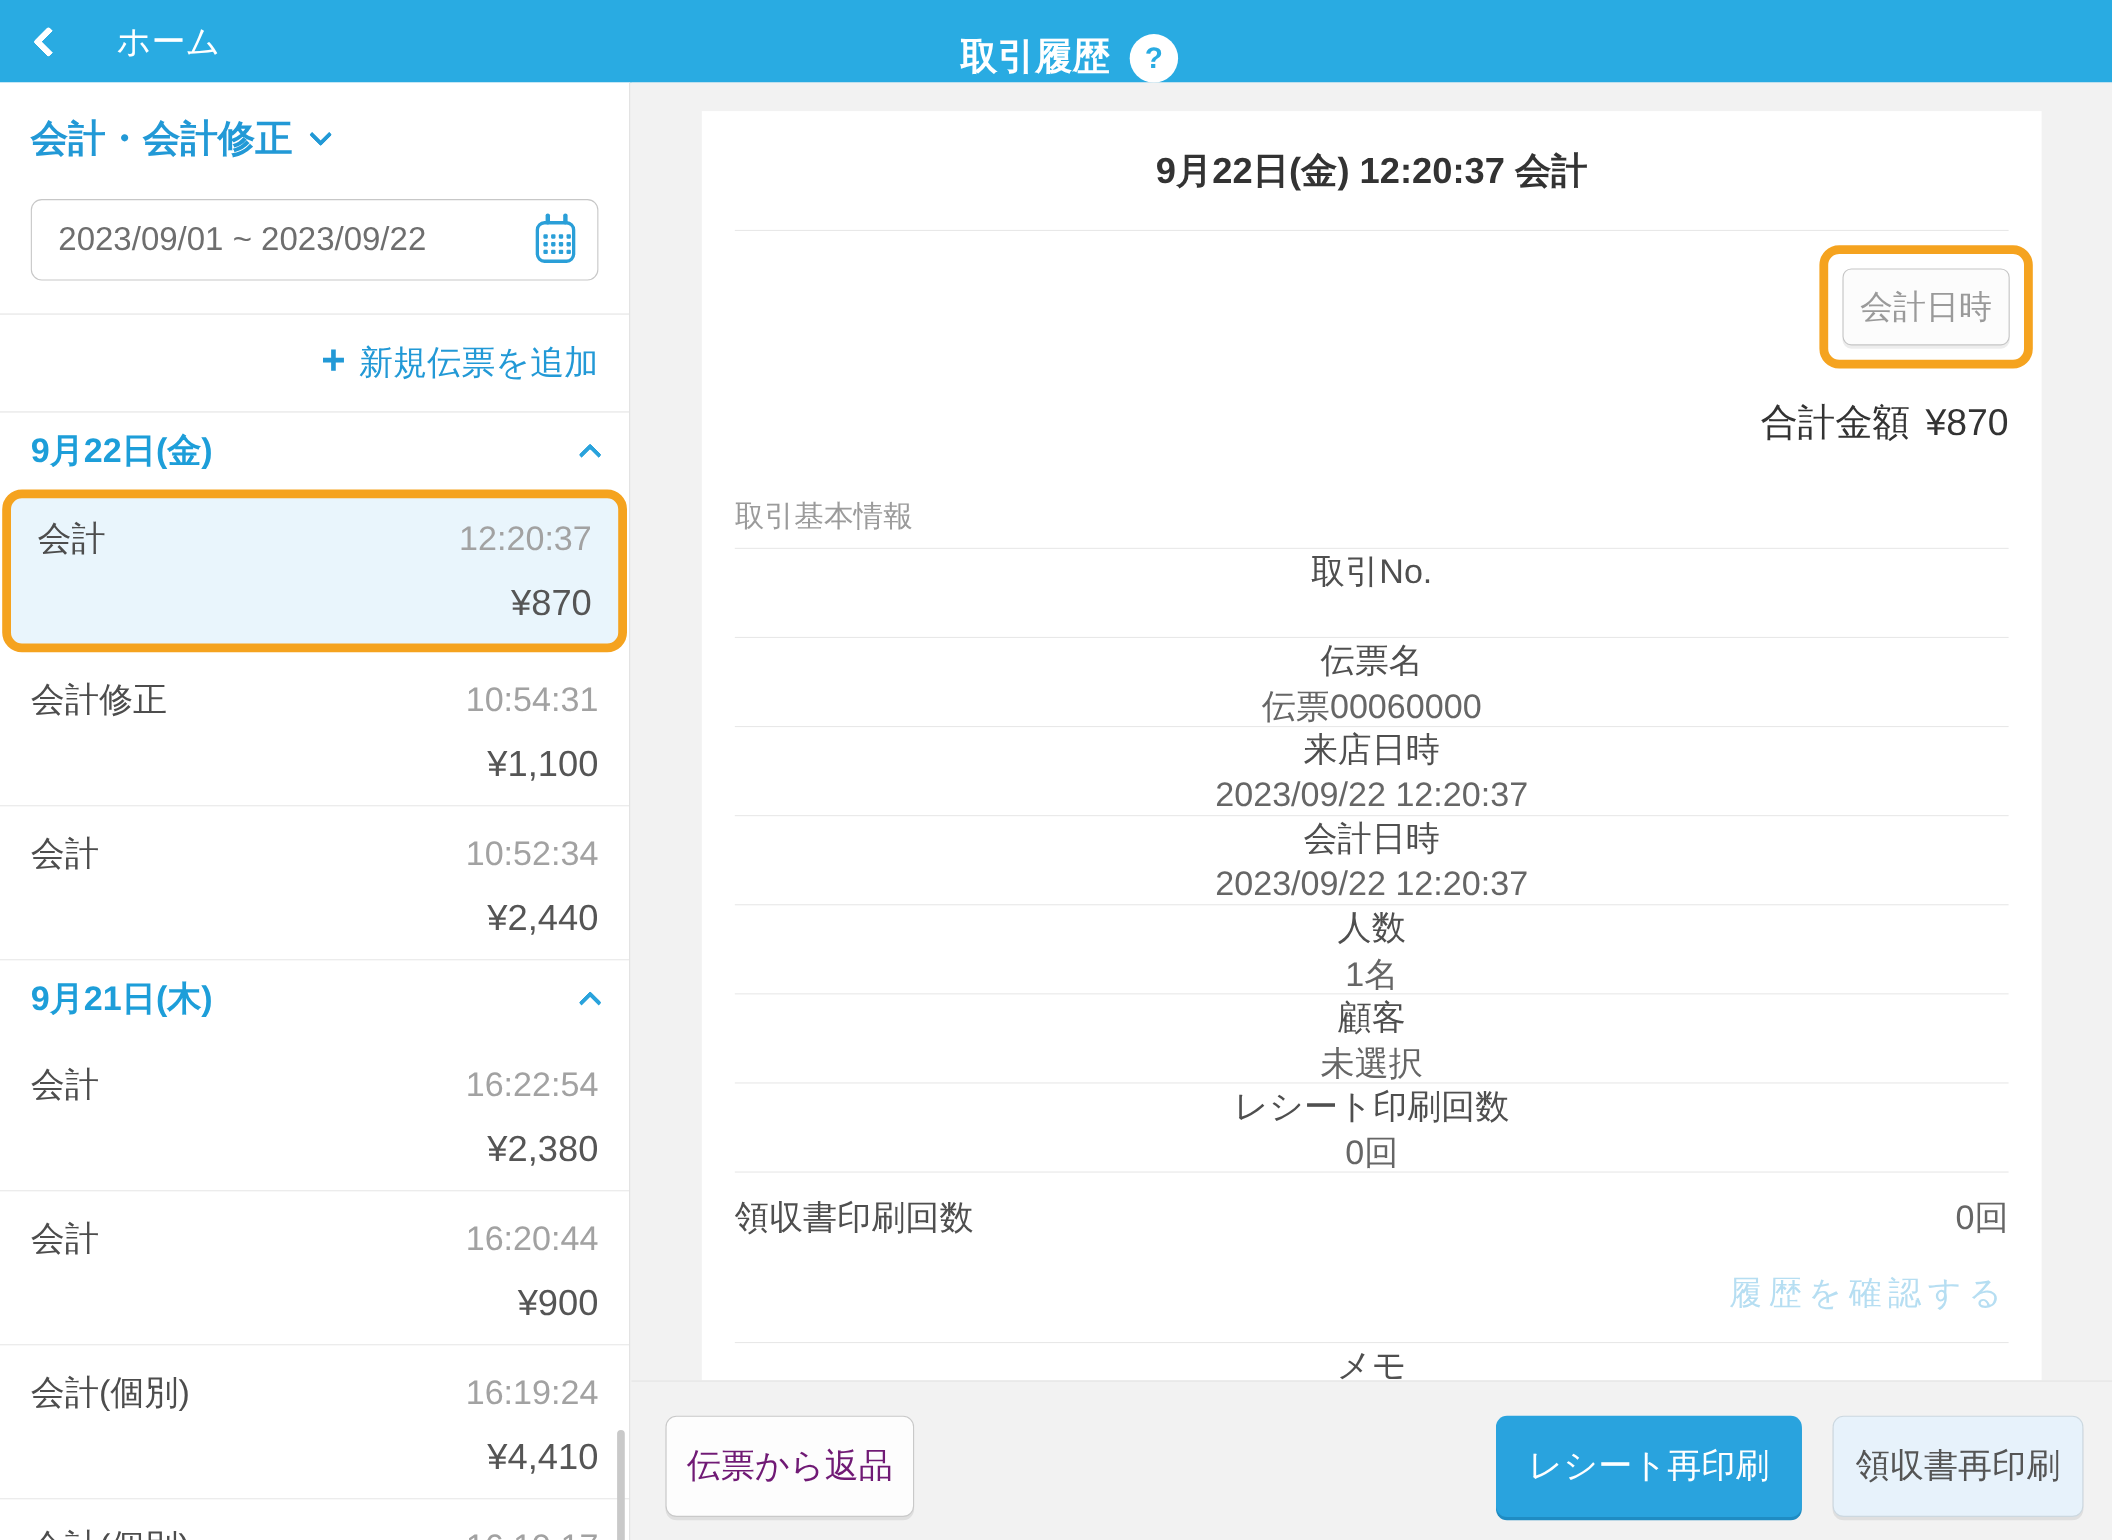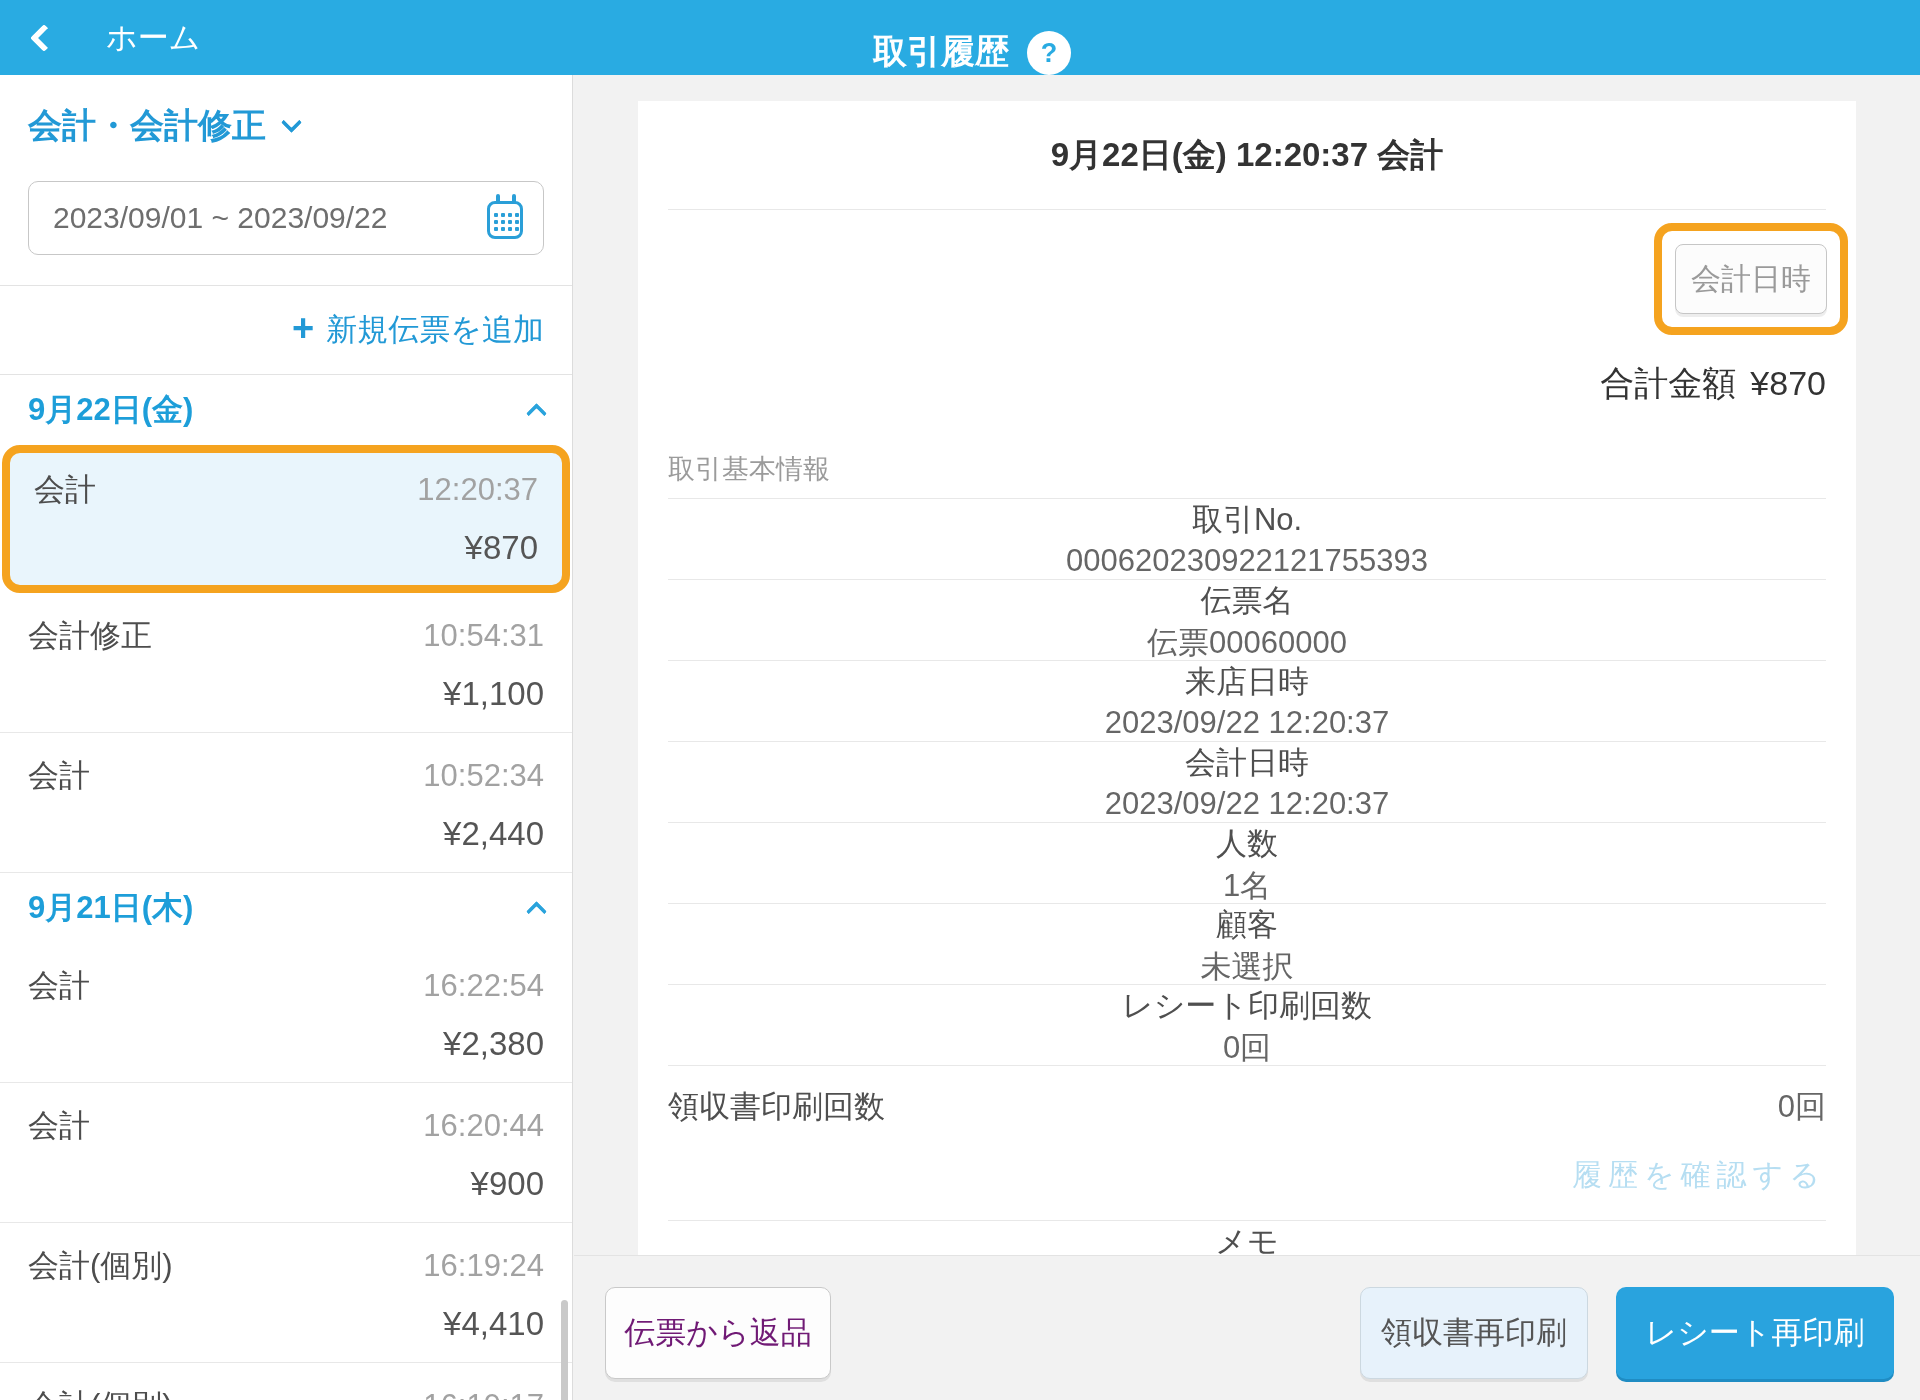--- a/index.html
+++ b/index.html
@@ -217,21 +217,20 @@
       <div class="total-row">
         <span class="total-label">合計金額</span><span>¥870</span>
       </div>
 
       <div class="section-label">取引基本情報</div>
 
       <div class="rows">
 
         <div class="detail-row">
           <span class="row-label">取引No.</span>
-          <span class="row-value">000620230922121755393</span>
         </div>
 
         <div class="detail-row">
           <span class="row-label">伝票名</span>
           <span class="row-value">伝票00060000</span>
         </div>
 
         <div class="detail-row">
           <span class="row-label">来店日時</span>
           <span class="row-value">2023/09/22 12:20:37</span>
@@ -270,18 +269,18 @@
           <span class="row-value">未入力</span>
         </div>
 
       </div>
     </div>
   </div>
 
   <div class="footer-bar">
     <div class="btn btn-return">伝票から返品</div>
     <div class="footer-right">
+      <div class="btn btn-primary">レシート再印刷</div>
       <div class="btn btn-receipt-copy">領収書再印刷</div>
-      <div class="btn btn-primary">レシート再印刷</div>
     </div>
   </div>
 
 </div>
 
 </body></html>

